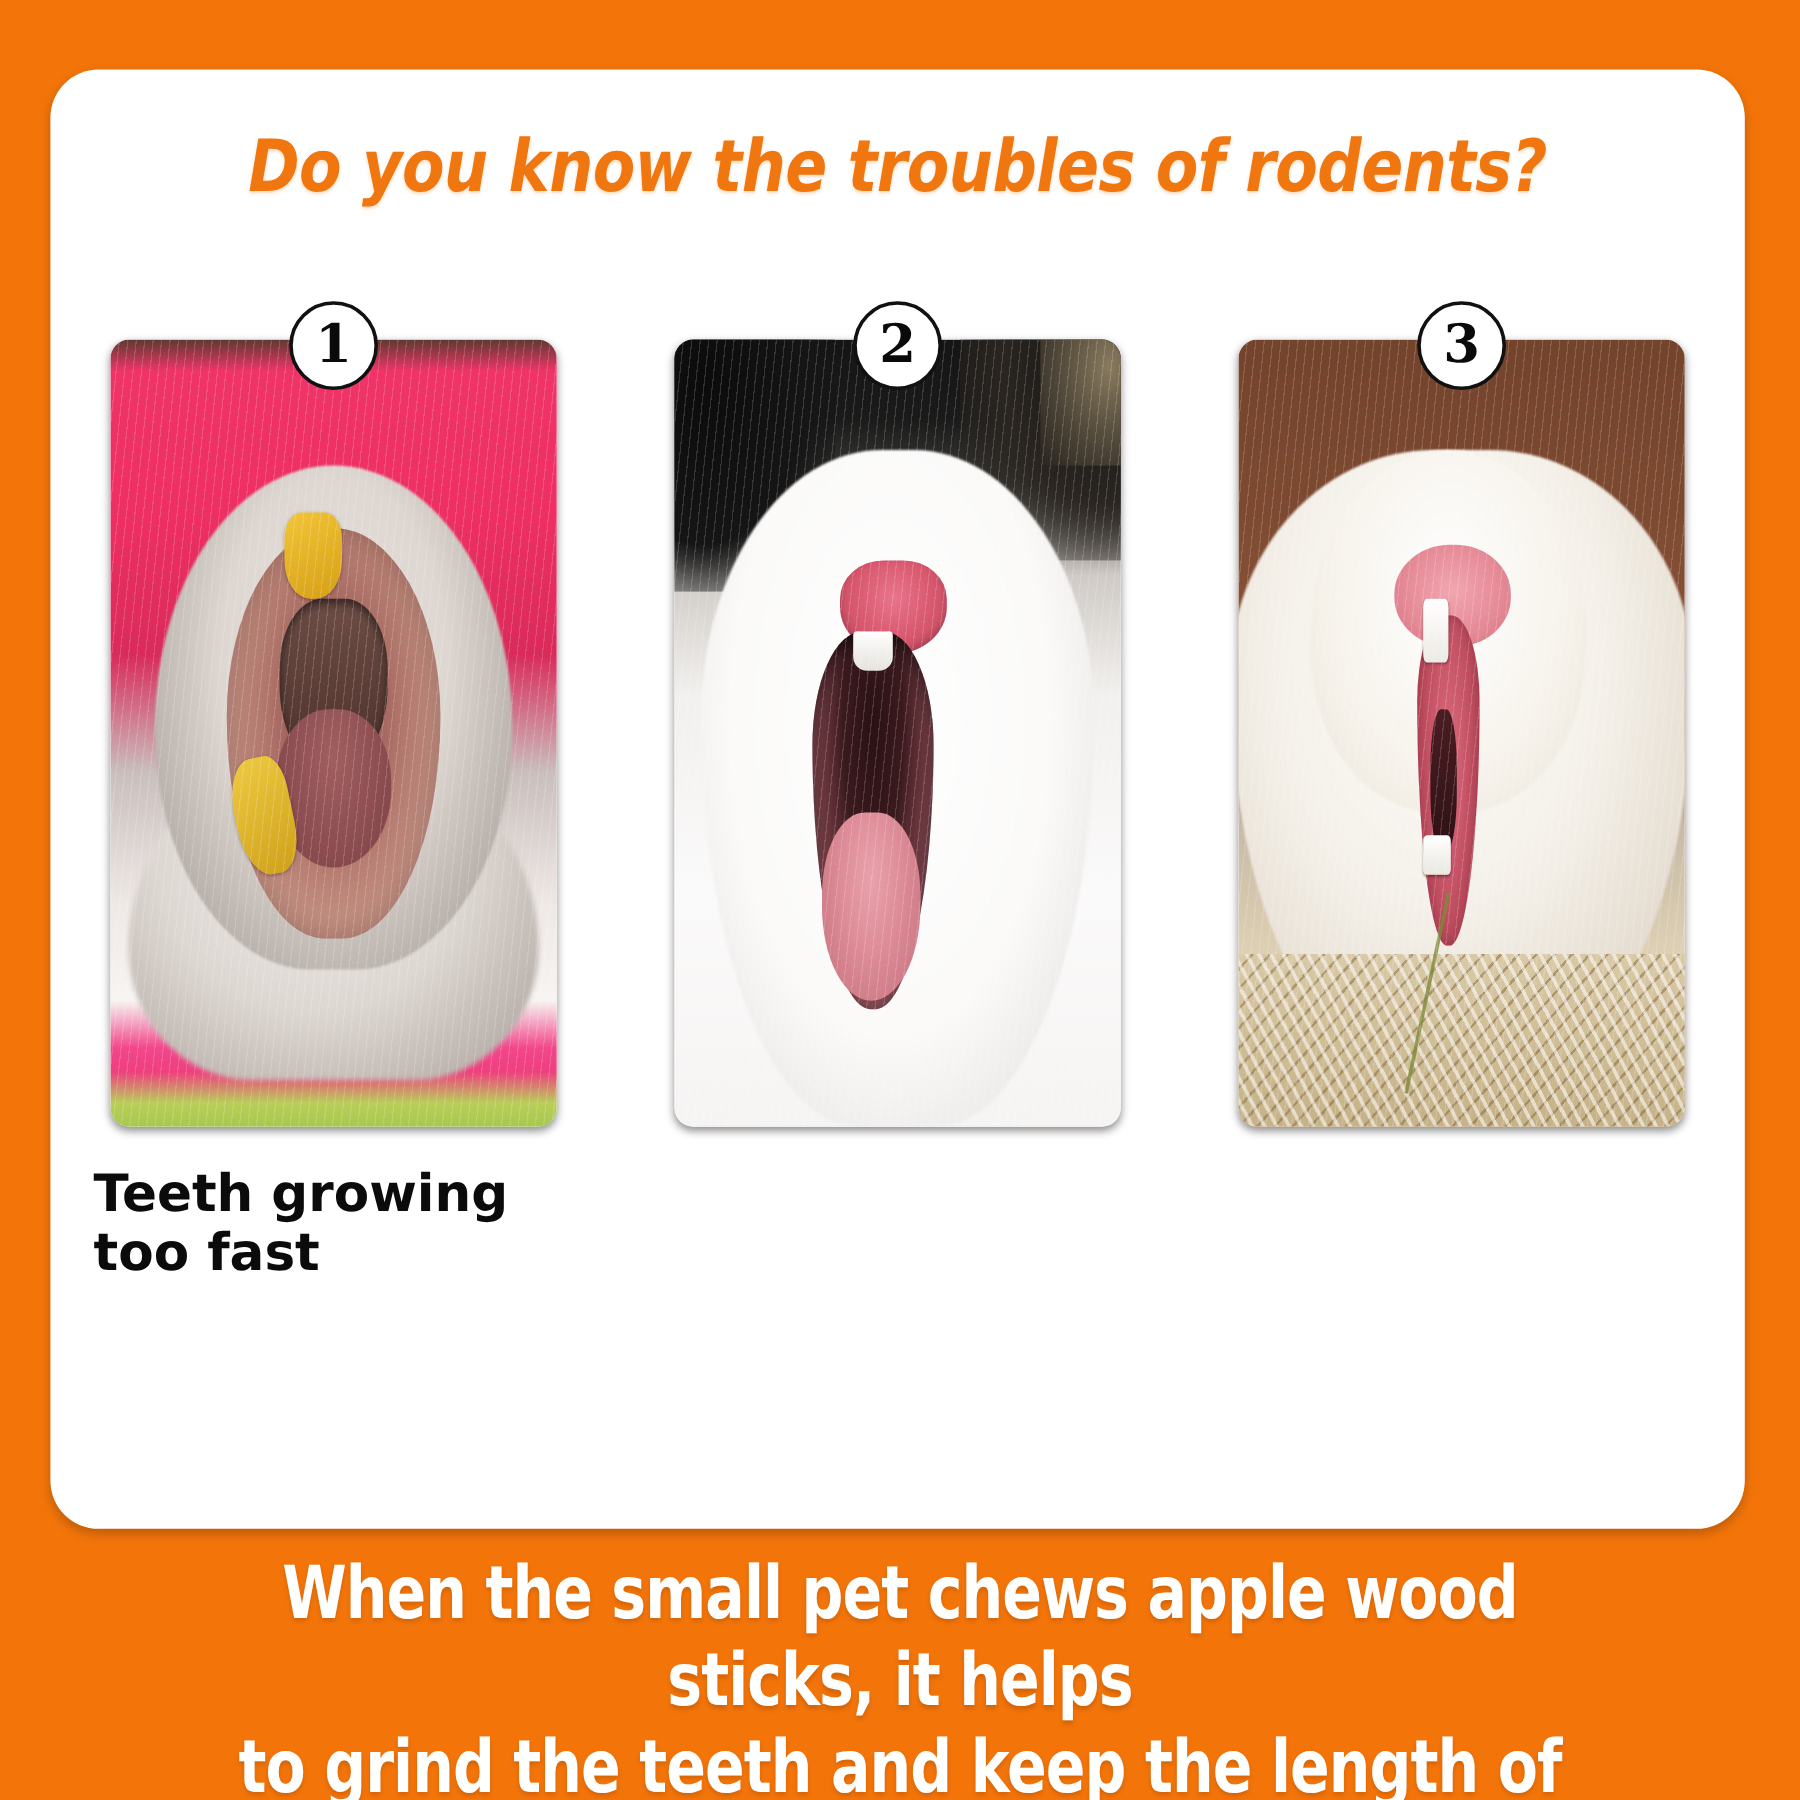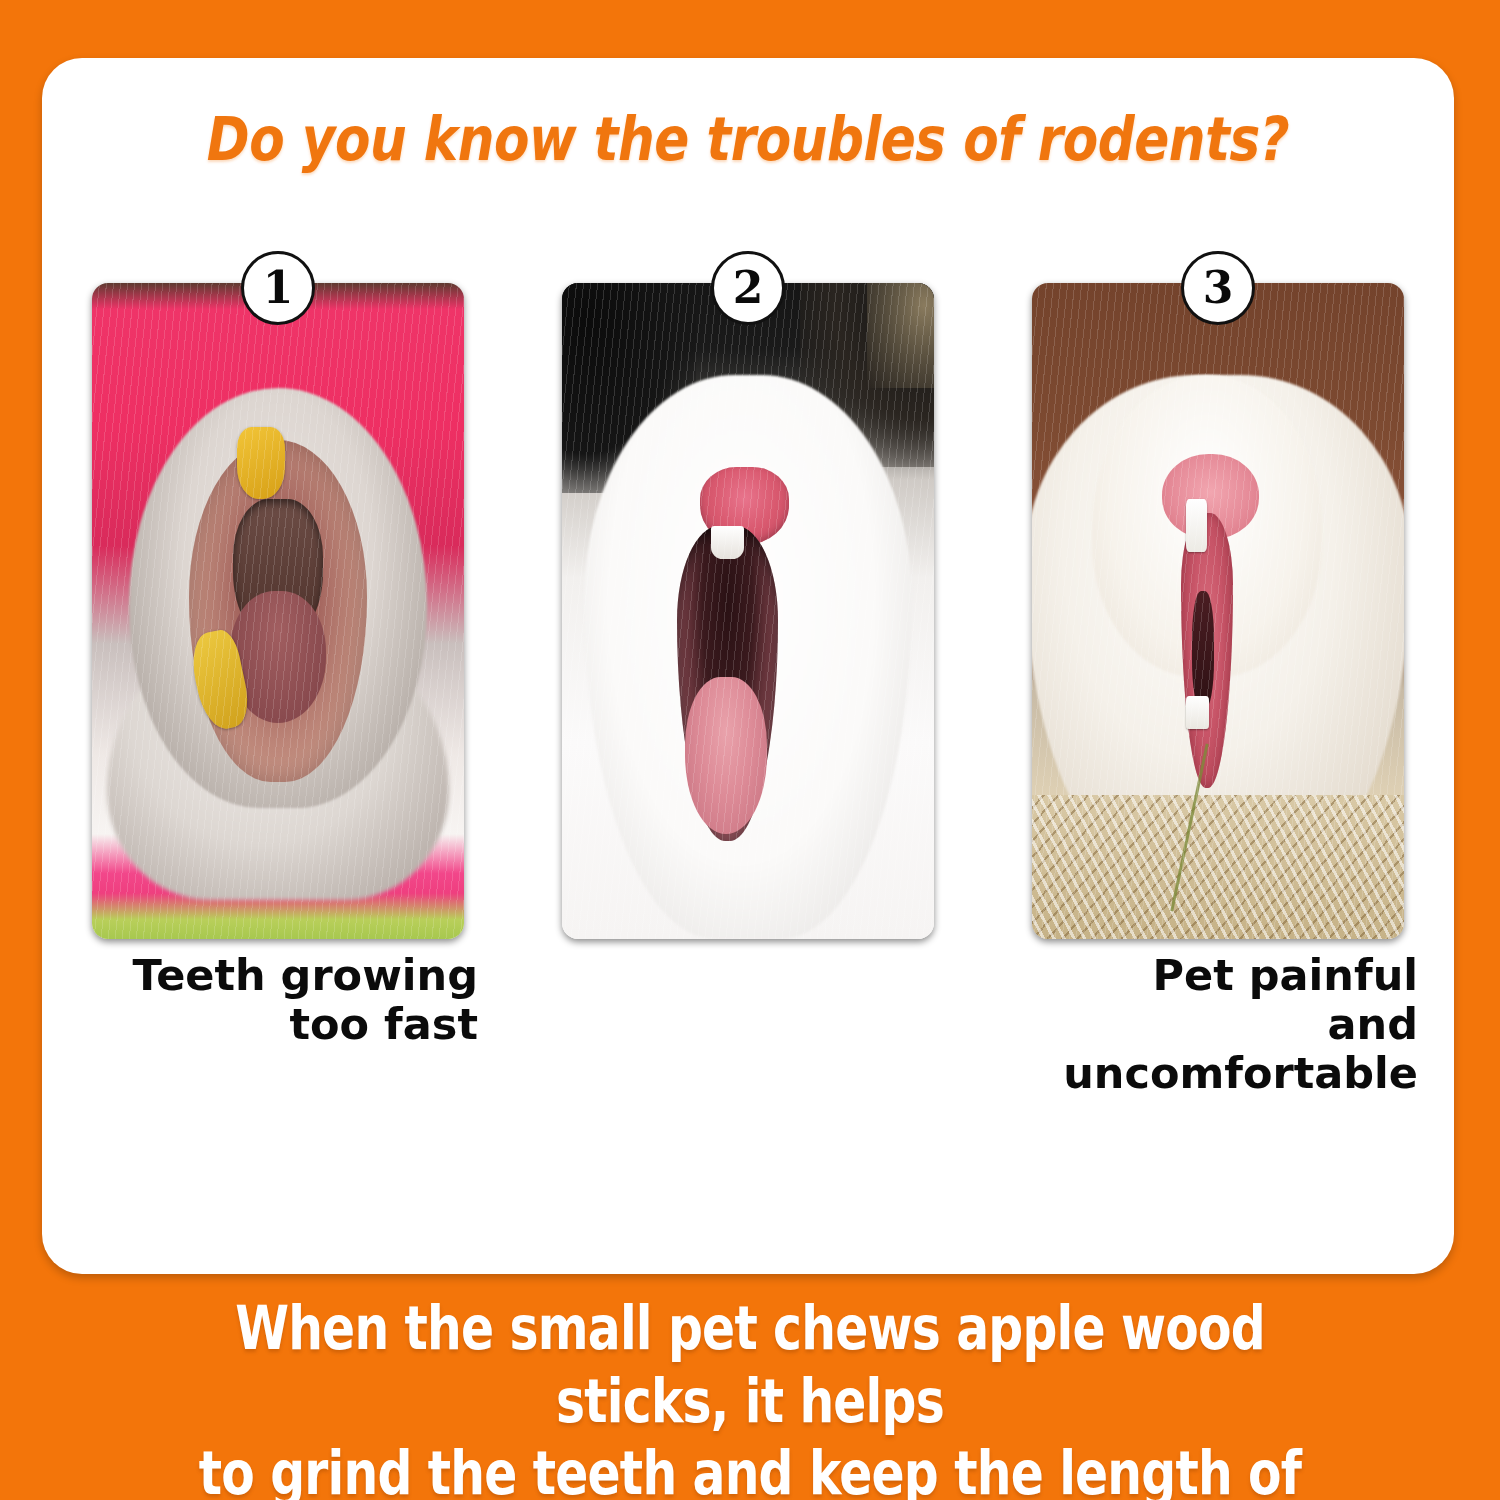--- a/index.html
+++ b/index.html
@@ -79,23 +79,23 @@
     display:flex;
     align-items:center;
     justify-content:center;
     font-family:"DejaVu Serif", serif;
     font-weight:bold;
     font-size:44px;
     color:#0A0A0A;
     line-height:1;
   }
   .caption{
-    margin-top:12px;
+    margin-top:32px;
     width:400px;
-    text-align:right;
+    text-align:left;
     color:#0B0B0B;
     font-family:"DejaVu Sans", sans-serif;
     font-weight:bold;
     font-size:43px;
     line-height:1.14;
     white-space:pre-line;
   }
   
   .footer{
     position:absolute;
@@ -326,23 +326,20 @@
             <div class="p3-mouth"></div>
             <div class="p3-gap"></div>
             <div class="p3-tooth-up"></div>
             <div class="p3-tooth-lo"></div>
             <div class="p3-bed"></div>
             <div class="p3-straw"></div>
             <div class="fur-streaks"></div>
           </div>
           <div class="badge">3</div>
         </div>
-        <div class="caption">Pet painful
-and
-uncomfortable</div>
       </div>
 
     </div>
   </div>
 
   <div class="footer">When the small pet chews apple wood sticks, it helps
 to grind the teeth and keep the length of the teeth.</div>
 
 </div>
 

